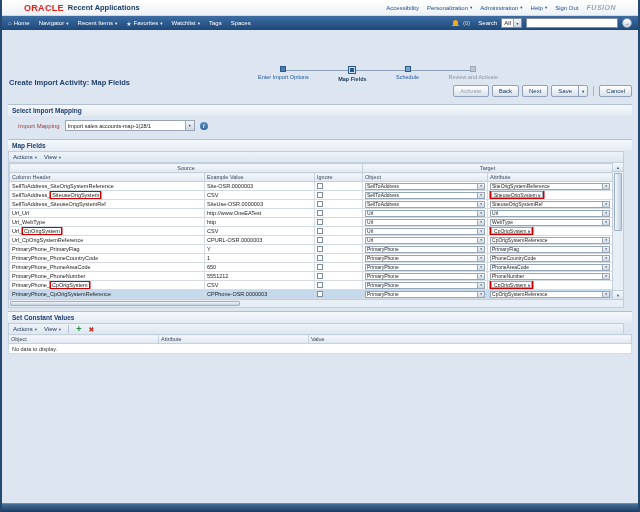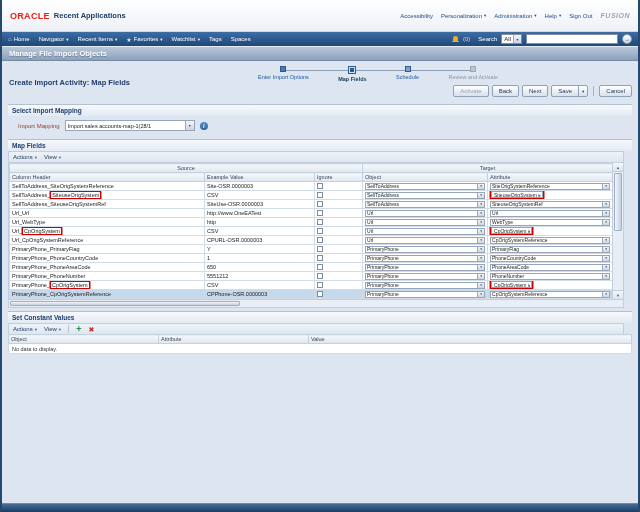--- a/index.html
+++ b/index.html
@@ -1,19 +1,19 @@
 <!DOCTYPE html>
 <html><head>
 <meta charset="utf-8">
 <style>
 *{margin:0;padding:0;box-sizing:border-box;}
 html,body{width:640px;height:512px;}
 body{font-family:"Liberation Sans","DejaVu Sans",sans-serif;background:#24486f;position:relative;overflow:hidden;}
 .app{position:absolute;inset:0;border-left:2px solid #24486f;border-right:2px solid #24486f;background:#dde6f0;}
-.topbar{height:32px;background:linear-gradient(#ffffff,#edf1f6);display:flex;align-items:center;padding:0 8px;border-bottom:1px solid #cfd8e3;}
+.topbar{height:16px;background:linear-gradient(#ffffff,#edf1f6);display:flex;align-items:center;padding:0 22px;border-bottom:1px solid #cfd8e3;}
 .logo-oracle{color:#e2231a;font-weight:bold;font-size:9px;letter-spacing:.3px;}
 .logo-suite{color:#1c3e66;font-size:7.5px;font-weight:bold;margin-left:4px;}
 .topbar-links{margin-left:auto;display:flex;align-items:center;gap:8px;}
 .toplink{font-size:6px;color:#1c4f8a;display:inline-flex;align-items:center;gap:2px;cursor:pointer;}
 .fusion-badge{color:#9aa5b5;font-weight:bold;font-style:italic;font-size:7px;margin-left:8px;letter-spacing:.5px;}
 .caret{font-size:4.5px;}
 .navbar{height:14px;background:linear-gradient(#3d6da3,#1e4878);display:flex;align-items:center;padding:0 6px;}
 .nav-items{display:flex;gap:9px;align-items:center;}
 .nav-item{color:#fff;font-size:6px;display:inline-flex;align-items:center;gap:2px;cursor:pointer;}
 .nav-icon{font-size:6px;color:#d8e6f4;}
@@ -124,23 +124,20 @@
       <span class="search-label">Search</span>
       <span class="mini-select">
         <span class="sel-text">All</span>
         <span class="sel-btn">▾</span>
       </span>
       <input class="search-input" value="" style="">
       <span class="go-btn">→</span>
     </div>
   </div>
 
-  <div class="page-titlebar">
-    <span class="page-title">Manage File Import Objects</span>
-  </div>
 
   <div class="content">
 
     <div class="heading-row">
       <span class="section-heading">Create Import Activity: Map Fields</span>
       <div class="train">
         <div class="train-line"></div>
         <div class="train-steps">
             <div class="train-step visited">
               <div class="train-square"></div>

